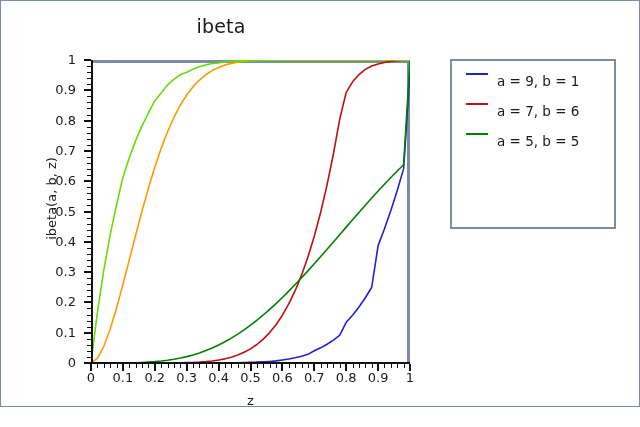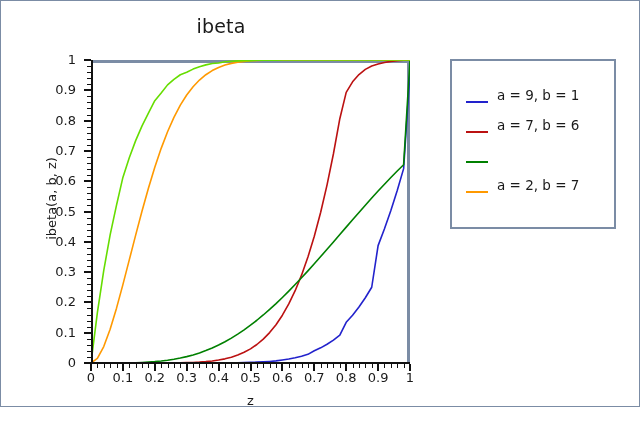--- a/index.html
+++ b/index.html
@@ -145,21 +145,21 @@
     top: 58px;
     width: 166px;
     height: 170px;
     box-sizing: border-box;
     border: 2px solid #7b8ca5;
     background: #ffffff;
     padding: 12px 0 0 0;
   }
   .legend-row {
     display: flex;
-    align-items: flex-end;
+    align-items: flex-start;
     height: 30px;
     padding-left: 14px;
   }
   .legend-swatch {
     width: 22px;
     height: 2px;
     margin-right: 9px;
     flex: 0 0 auto;
   }
   .legend-text {
@@ -333,20 +333,17 @@
       <div class="legend-row">
         <span class="legend-swatch" style="background: rgb(34, 34, 204);"></span>
         <span class="legend-text">a = 9, b = 1</span>
       </div>
       <div class="legend-row">
         <span class="legend-swatch" style="background: rgb(187, 17, 17);"></span>
         <span class="legend-text">a = 7, b = 6</span>
       </div>
       <div class="legend-row">
         <span class="legend-swatch" style="background: rgb(0, 128, 0);"></span>
-      </div>
-      <div class="legend-row">
-        <span class="legend-swatch" style="background: rgb(255, 153, 0);"></span>
-        <span class="legend-text">a = 2, b = 7</span>
+        <span class="legend-text">a = 5, b = 5</span>
       </div>
     </div>
 
 </div>
 
 </body></html>

